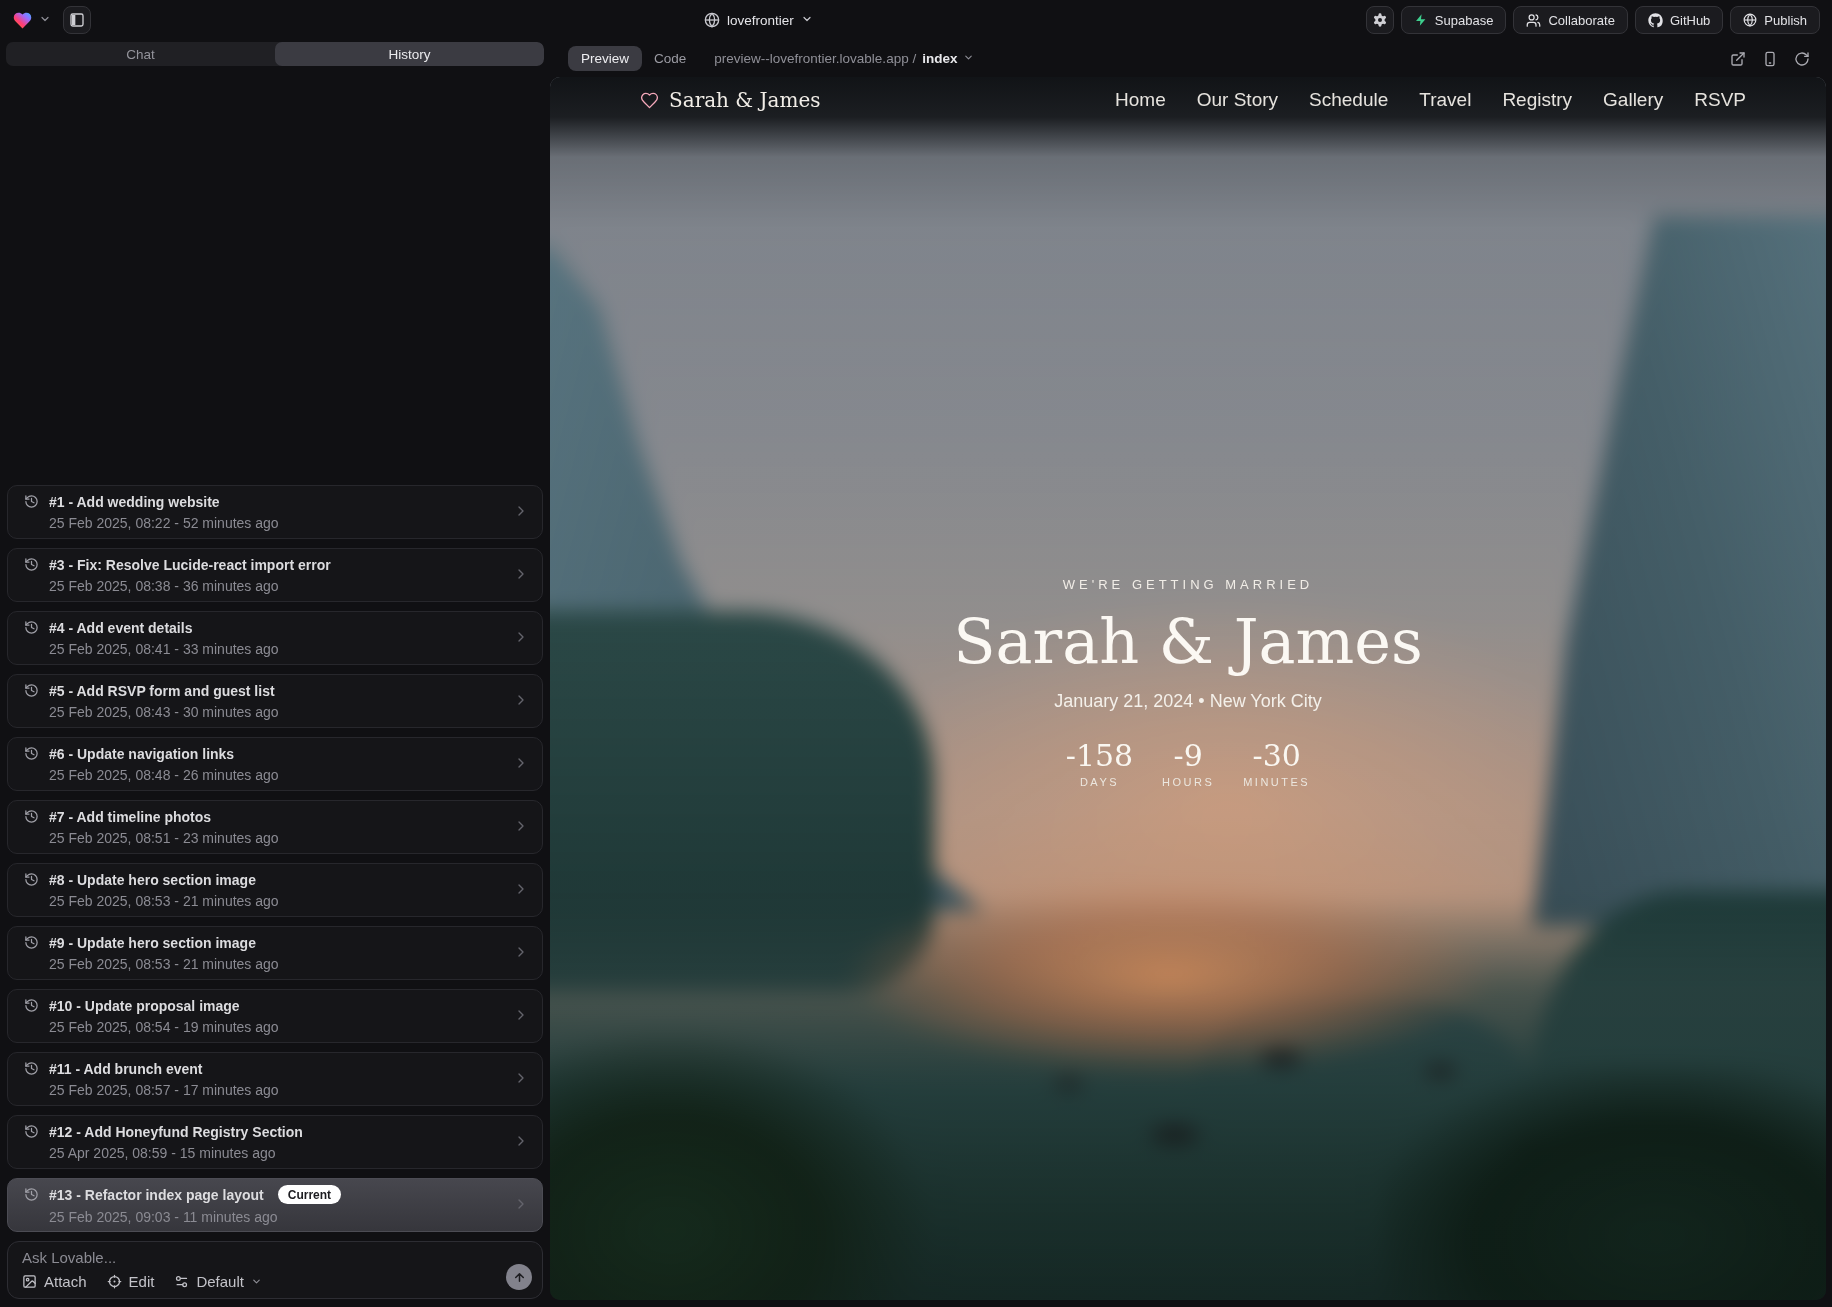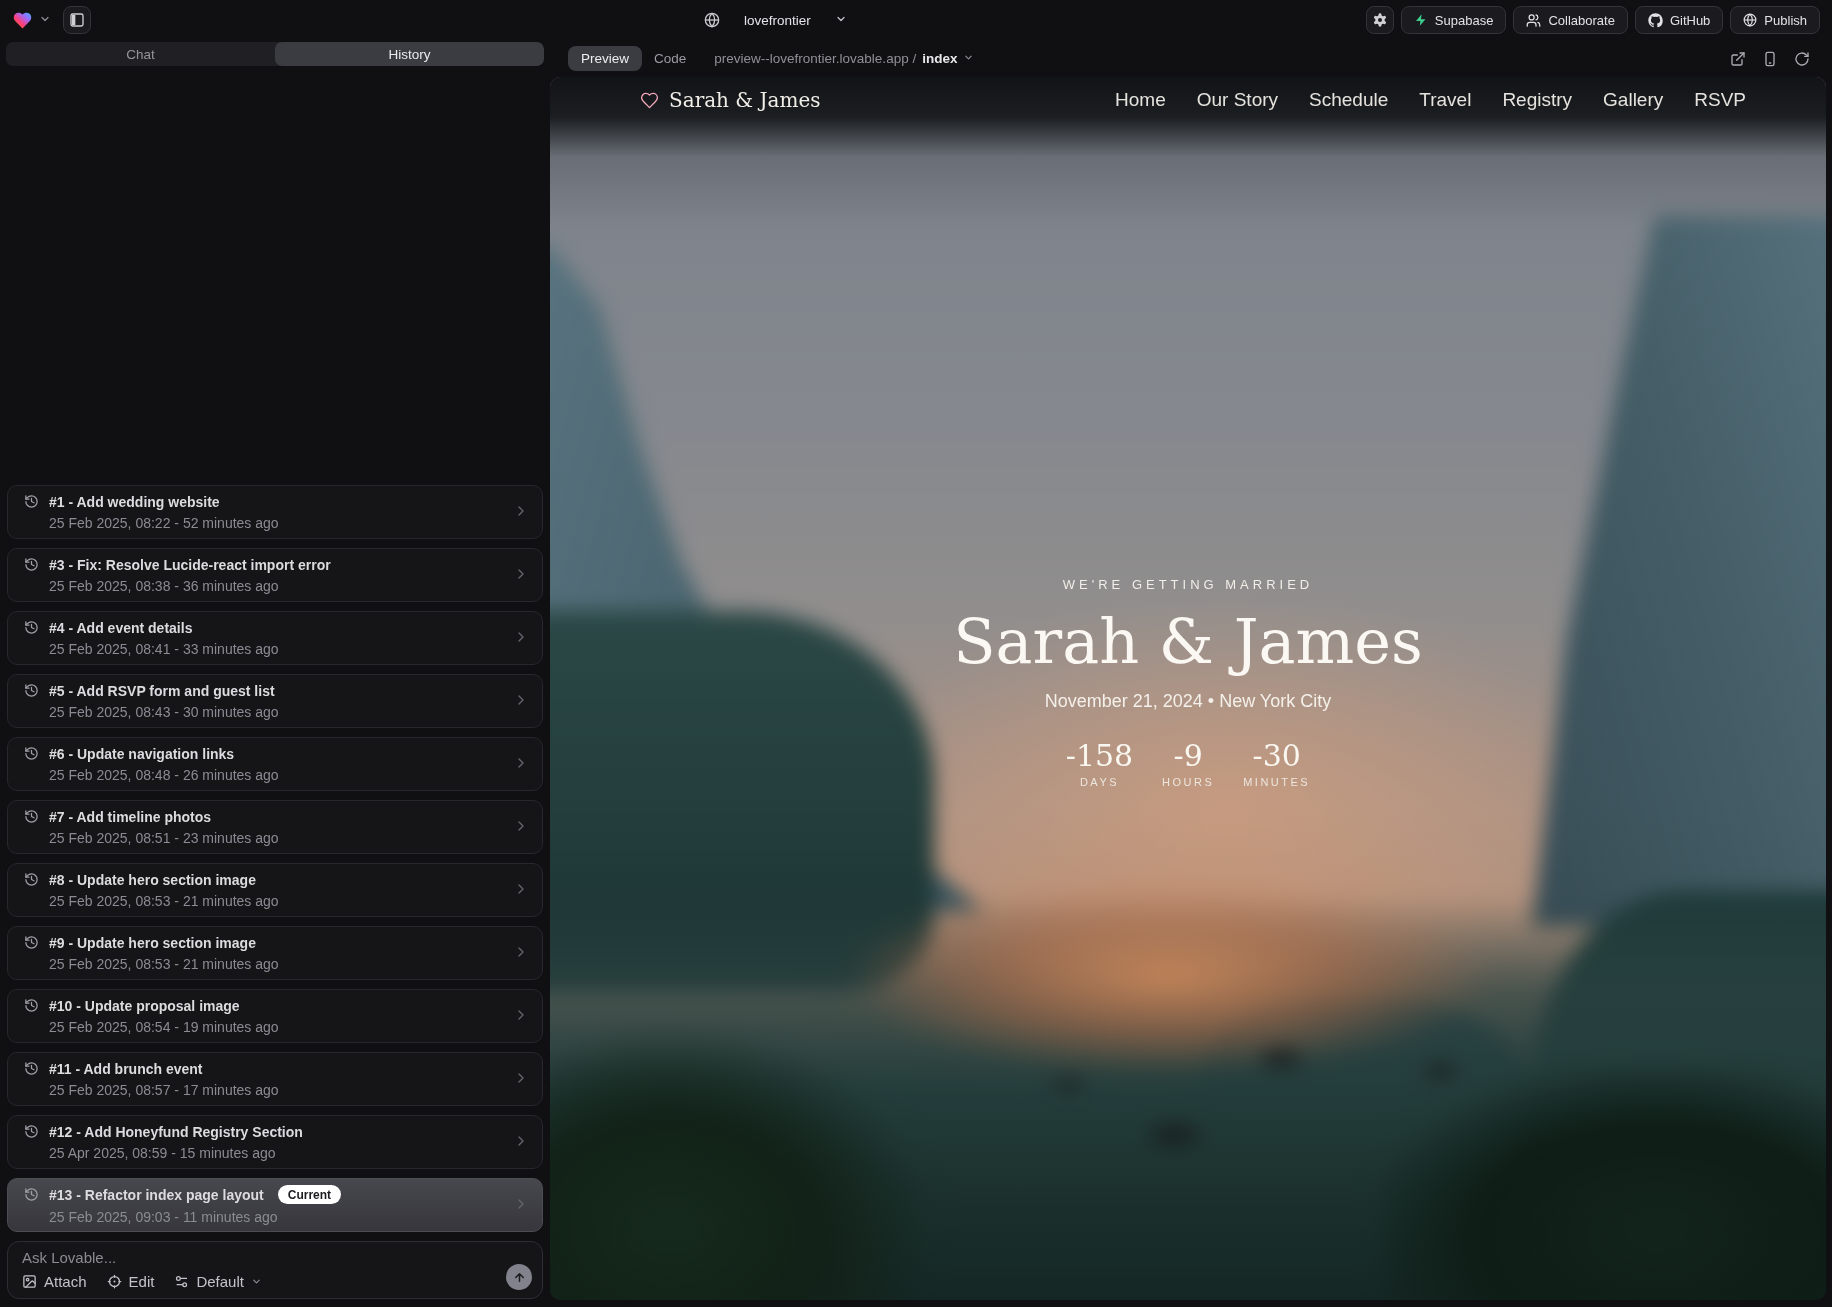--- a/index.html
+++ b/index.html
@@ -6,21 +6,21 @@
   *{box-sizing:border-box;}
   .app{width:1832px;height:1307px;background:#101013;font-family:"Liberation Sans",sans-serif;
        display:flex;flex-direction:column;overflow:hidden;position:relative;color:#d6d6da;}
 
   
   .topbar{height:40px;flex:none;display:flex;align-items:center;padding:0 12px;position:relative;}
   .logo-wrap{display:flex;align-items:center;gap:6px;}
   .icon-btn{width:28px;height:28px;border:1px solid #333338;border-radius:8px;background:#1b1b1f;
             display:flex;align-items:center;justify-content:center;color:#cfcfd4;cursor:pointer;}
   .sidebar-toggle{margin-left:12px;}
-  .proj{position:absolute;left:704px;top:0;height:40px;display:flex;align-items:center;gap:24px;
+  .proj{position:absolute;left:704px;top:0;height:40px;display:flex;align-items:center;gap:7px;
         color:#e4e4e8;font-size:13.5px;}
   .proj svg{color:#c9c9cf;}
   .topbar-right{margin-left:auto;display:flex;align-items:center;gap:7px;}
   .tb-btn{height:28px;border:1px solid #333338;border-radius:8px;background:#1b1b1f;display:flex;
           align-items:center;gap:7px;padding:0 12px;font-size:13px;color:#e2e2e6;cursor:pointer;}
   .chev{color:#8f8f97;}
 
   
   .main{flex:1;display:flex;min-height:0;padding:0 6px 7px 0;}
   .left-panel{width:550px;flex:none;display:flex;flex-direction:column;padding:0 6px;min-height:0;}
@@ -591,21 +591,21 @@
 
   <a>Gallery</a>
 
   <a>RSVP</a>
 </div>
         </div>
 
         <div class="hero-content">
           <div class="eyebrow">WE'RE GETTING MARRIED</div>
           <div class="hero-title">Sarah &amp; James</div>
-          <div class="hero-sub">November 21, 2024 • New York City</div>
+          <div class="hero-sub">January 21, 2024 • New York City</div>
           <div class="countdown">
   <div class="cd-item">
     <div class="cd-value">-158</div>
     <div class="cd-label">DAYS</div>
   </div>
 
   <div class="cd-item">
     <div class="cd-value">-9</div>
     <div class="cd-label">HOURS</div>
   </div>

